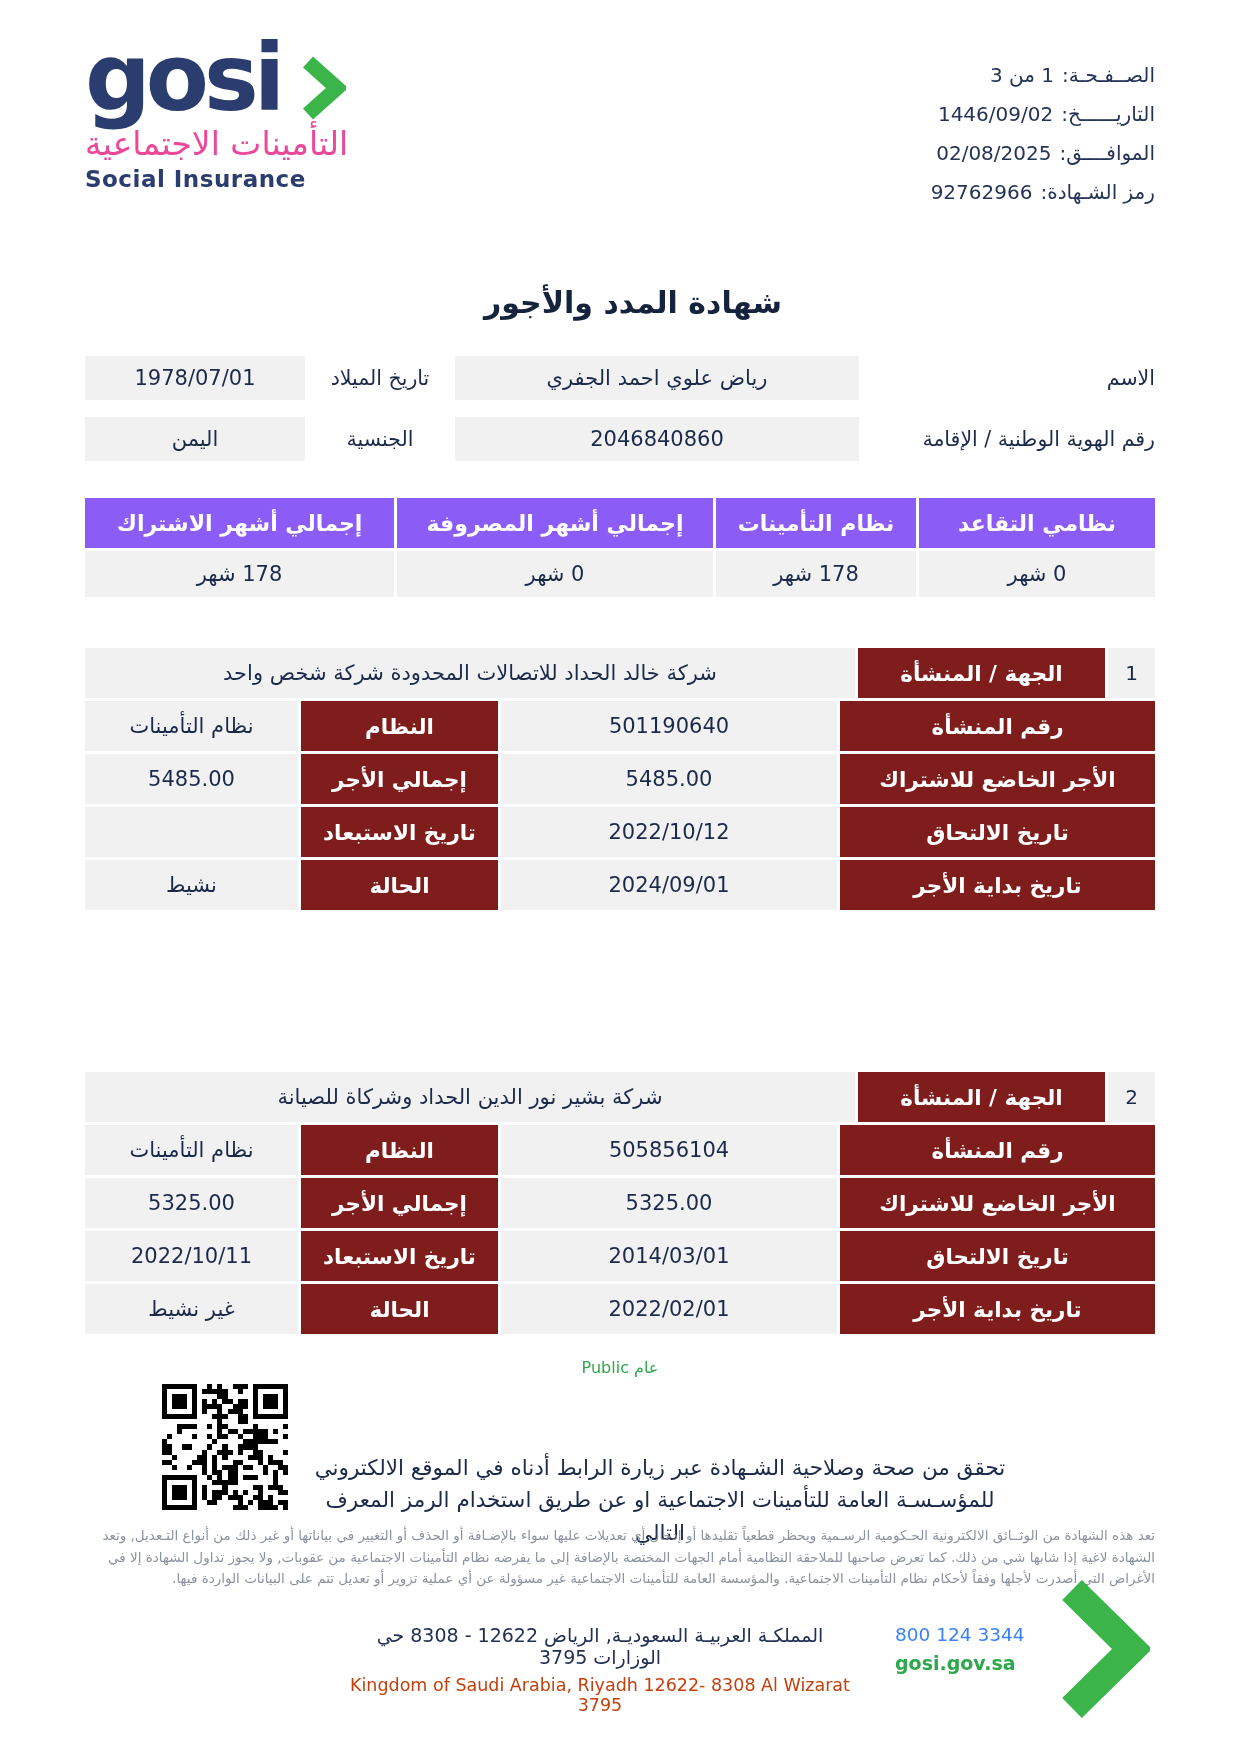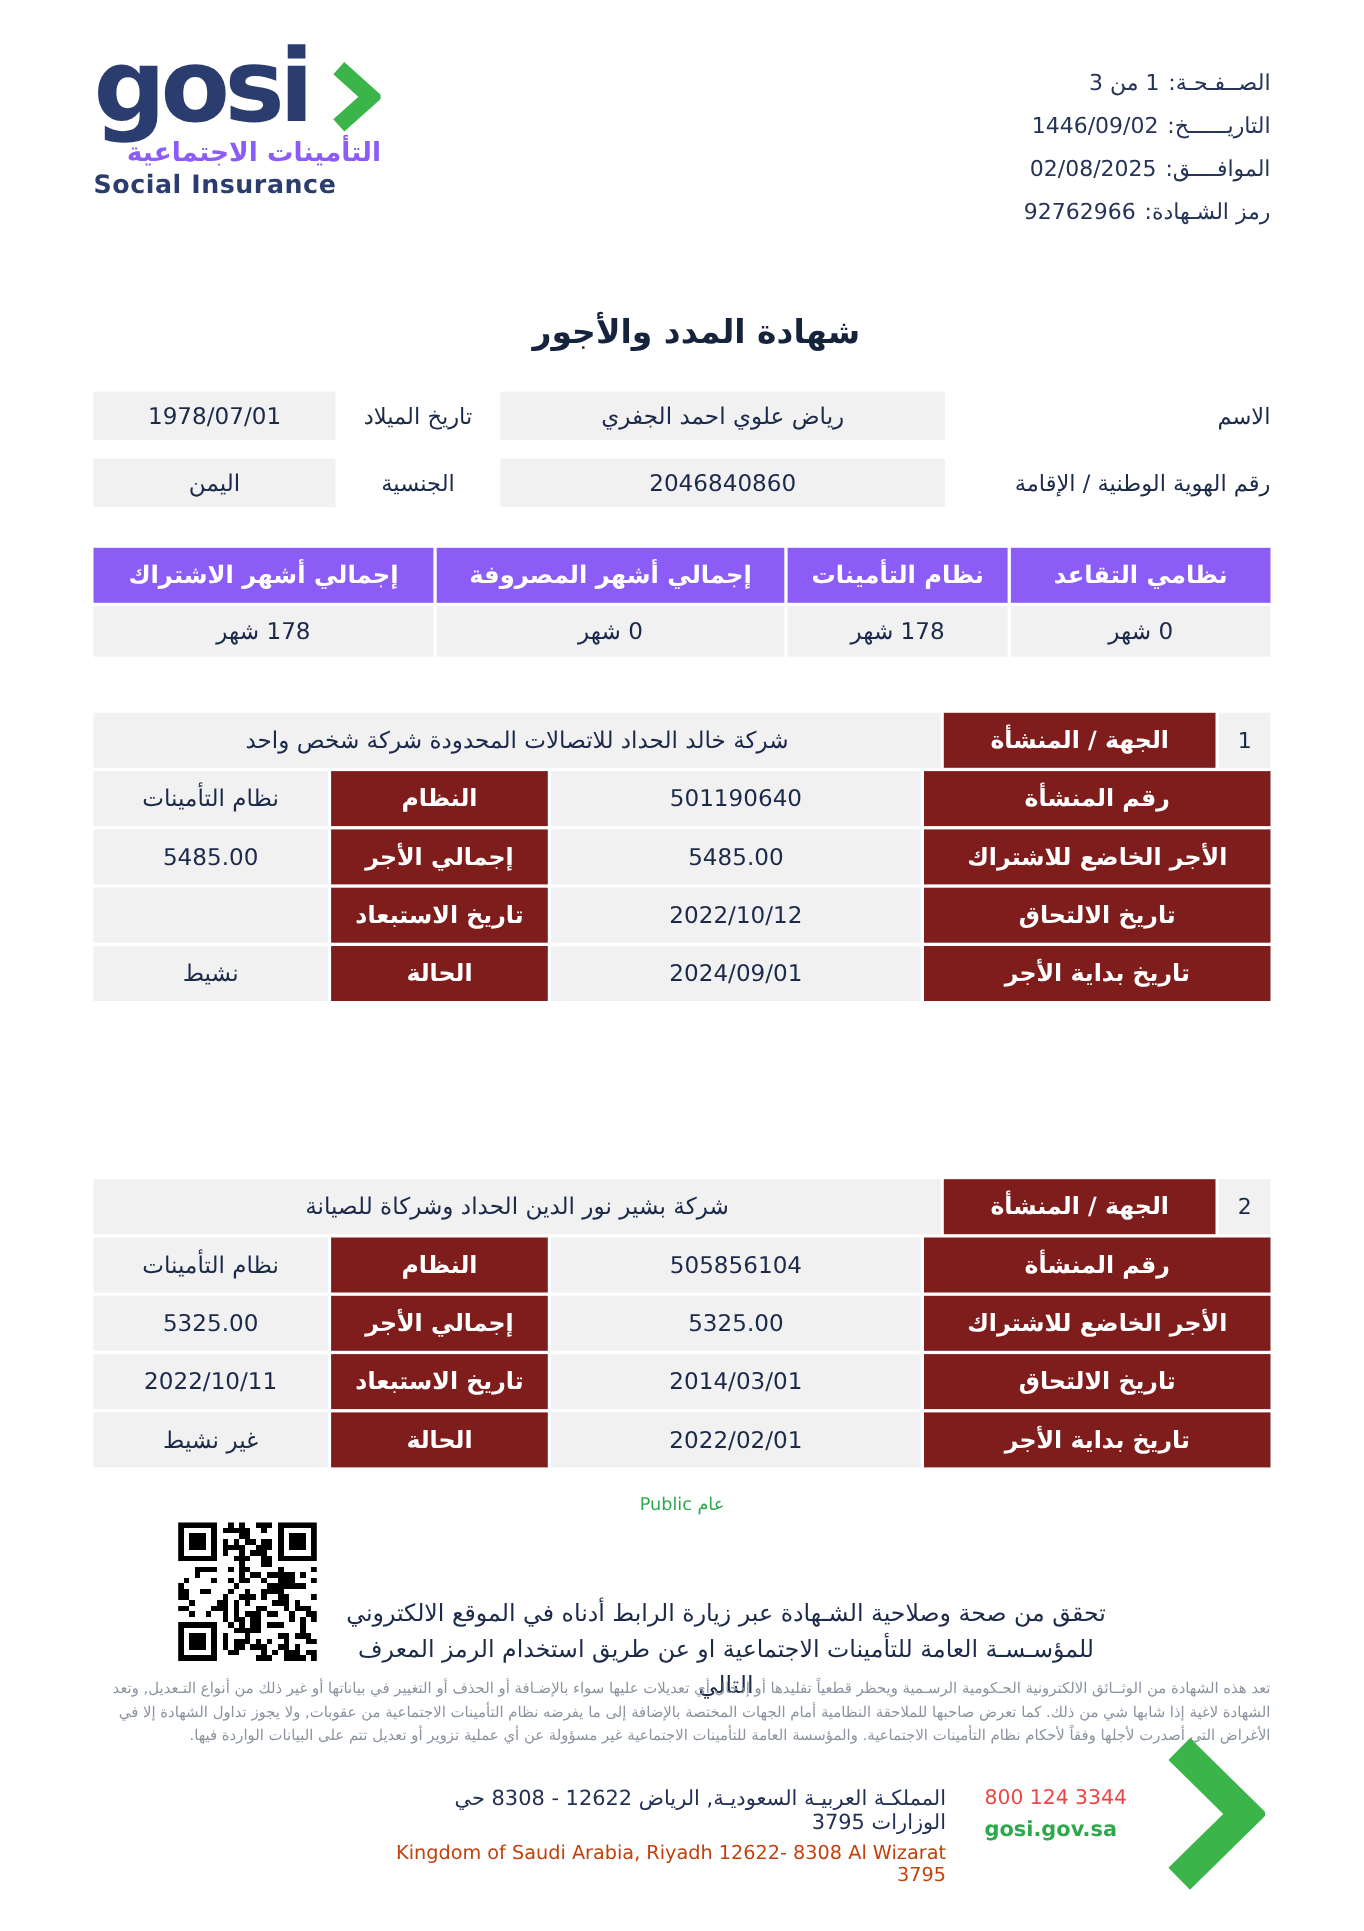--- a/index.html
+++ b/index.html
@@ -5,21 +5,21 @@
   *{margin:0;padding:0;box-sizing:border-box}
   html,body{background:#ffffff}
   .page{position:relative;width:1240px;height:1755px;background:#fff;
         font-family:"DejaVu Sans","Liberation Sans",sans-serif;color:#1C2A4A;overflow:hidden}
 
   
   .top{position:absolute;left:85px;right:85px;top:35px;display:flex;justify-content:space-between}
   .logo-row{display:flex;align-items:center;gap:20px}
   .logo-word{font-size:92px;font-weight:bold;color:#2B3C6E;letter-spacing:-5px;line-height:.95}
   .logo-chev{width:46px;height:66px;margin-top:18px}
-  .logo-ar{font-size:24px;font-weight:bold;color:#8b5cf6;margin-top:2px}
+  .logo-ar{font-size:33px;font-weight:normal;color:#ec4899;margin-top:2px}
   .logo-en{font-size:23px;font-weight:bold;color:#2B3C6E;margin-top:3px;letter-spacing:.5px}
   .doc-info{margin-top:28px;font-size:20px;color:#243356;display:flex;flex-direction:column;gap:15px}
   .di-row{display:flex;gap:8px;justify-content:flex-start}
 
   
   .title{position:absolute;top:285px;left:13px;width:100%;text-align:center;
          font-size:30px;font-weight:bold;color:#16233D}
 
   
   .personal{position:absolute;left:85px;top:356px;width:1070px}
@@ -50,25 +50,25 @@
   
   .classification{position:absolute;top:1358px;left:0;width:100%;text-align:center;
                   color:#2EA84C;font-size:16px}
   .qr{position:absolute;left:162px;top:1384px;width:126px;height:126px}
   .verify{position:absolute;left:300px;top:1452px;width:720px;text-align:center;
           font-size:21.5px;line-height:1.5;color:#1C2A4A}
   .disclaimer{position:absolute;left:85px;top:1525px;width:1070px;font-size:13.5px;
               line-height:1.6;color:#8C93A0;text-align:right}
 
   
-  .f-address{position:absolute;left:340px;top:1624px;width:520px;text-align:right}
+  .f-address{position:absolute;left:340px;top:1624px;width:520px;text-align:center}
   .f-addr-ar{font-size:19px;color:#223054}
   .f-addr-en{font-size:17.5px;color:#c2410c;margin-top:7px}
   .f-contact{position:absolute;left:895px;top:1624px;text-align:left;direction:ltr}
-  .f-phone{font-size:18.5px;color:#ef4444}
+  .f-phone{font-size:18.5px;color:#3b82f6}
   .f-site{font-size:19px;color:#2EA84C;font-weight:bold;margin-top:7px}
   .f-chev{position:absolute;left:1056px;top:1578px}
 </style>
 </head>
 <body>
 
 <div class="page">
 
   <header class="top">
     <div>

